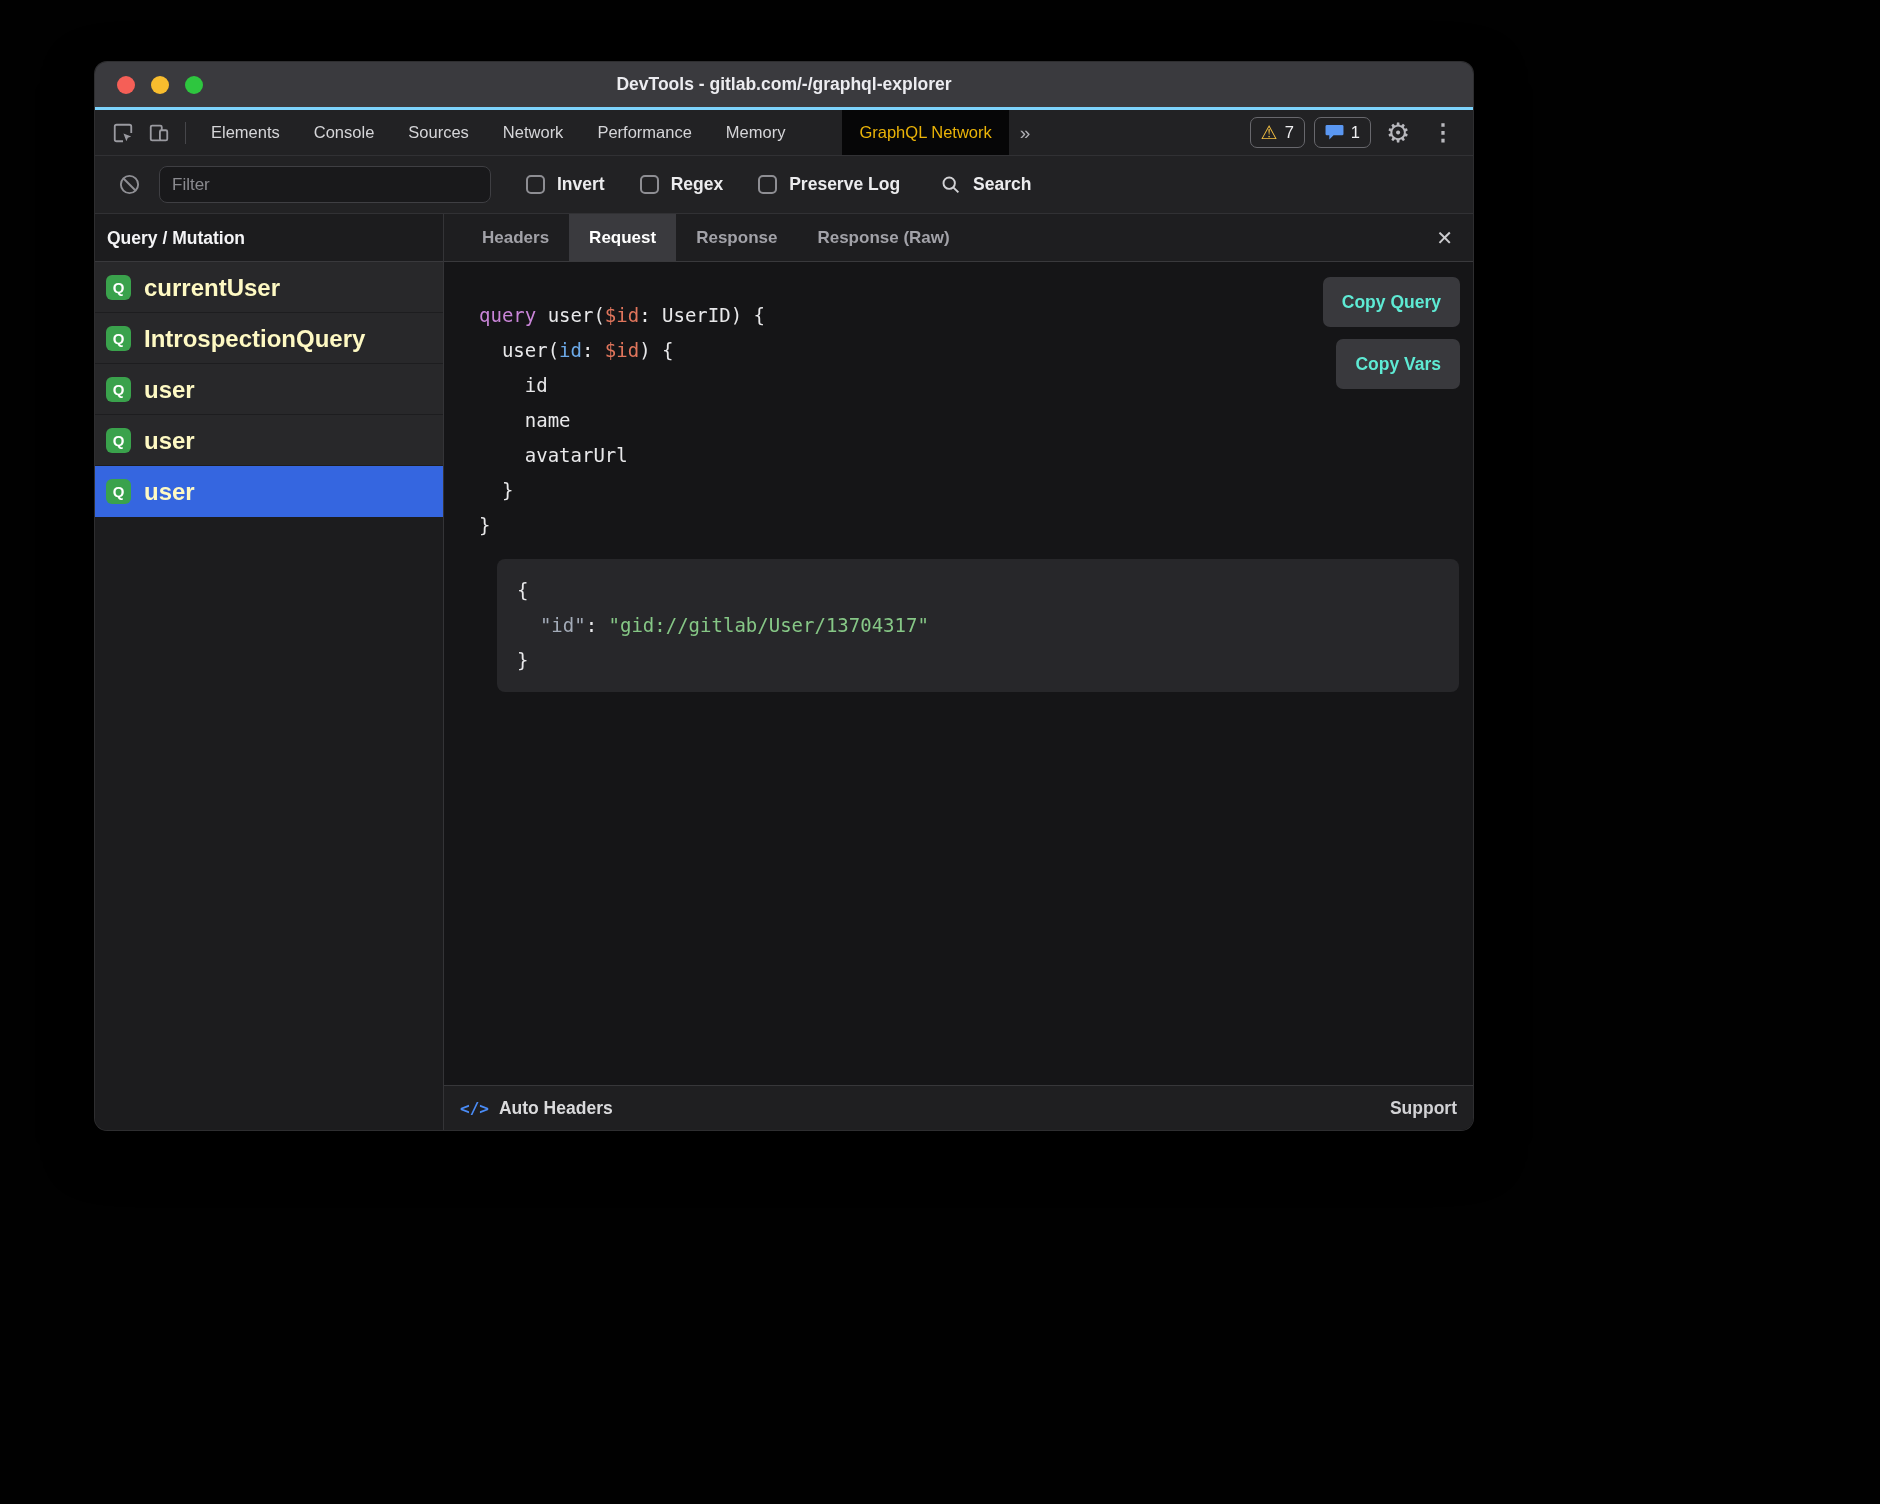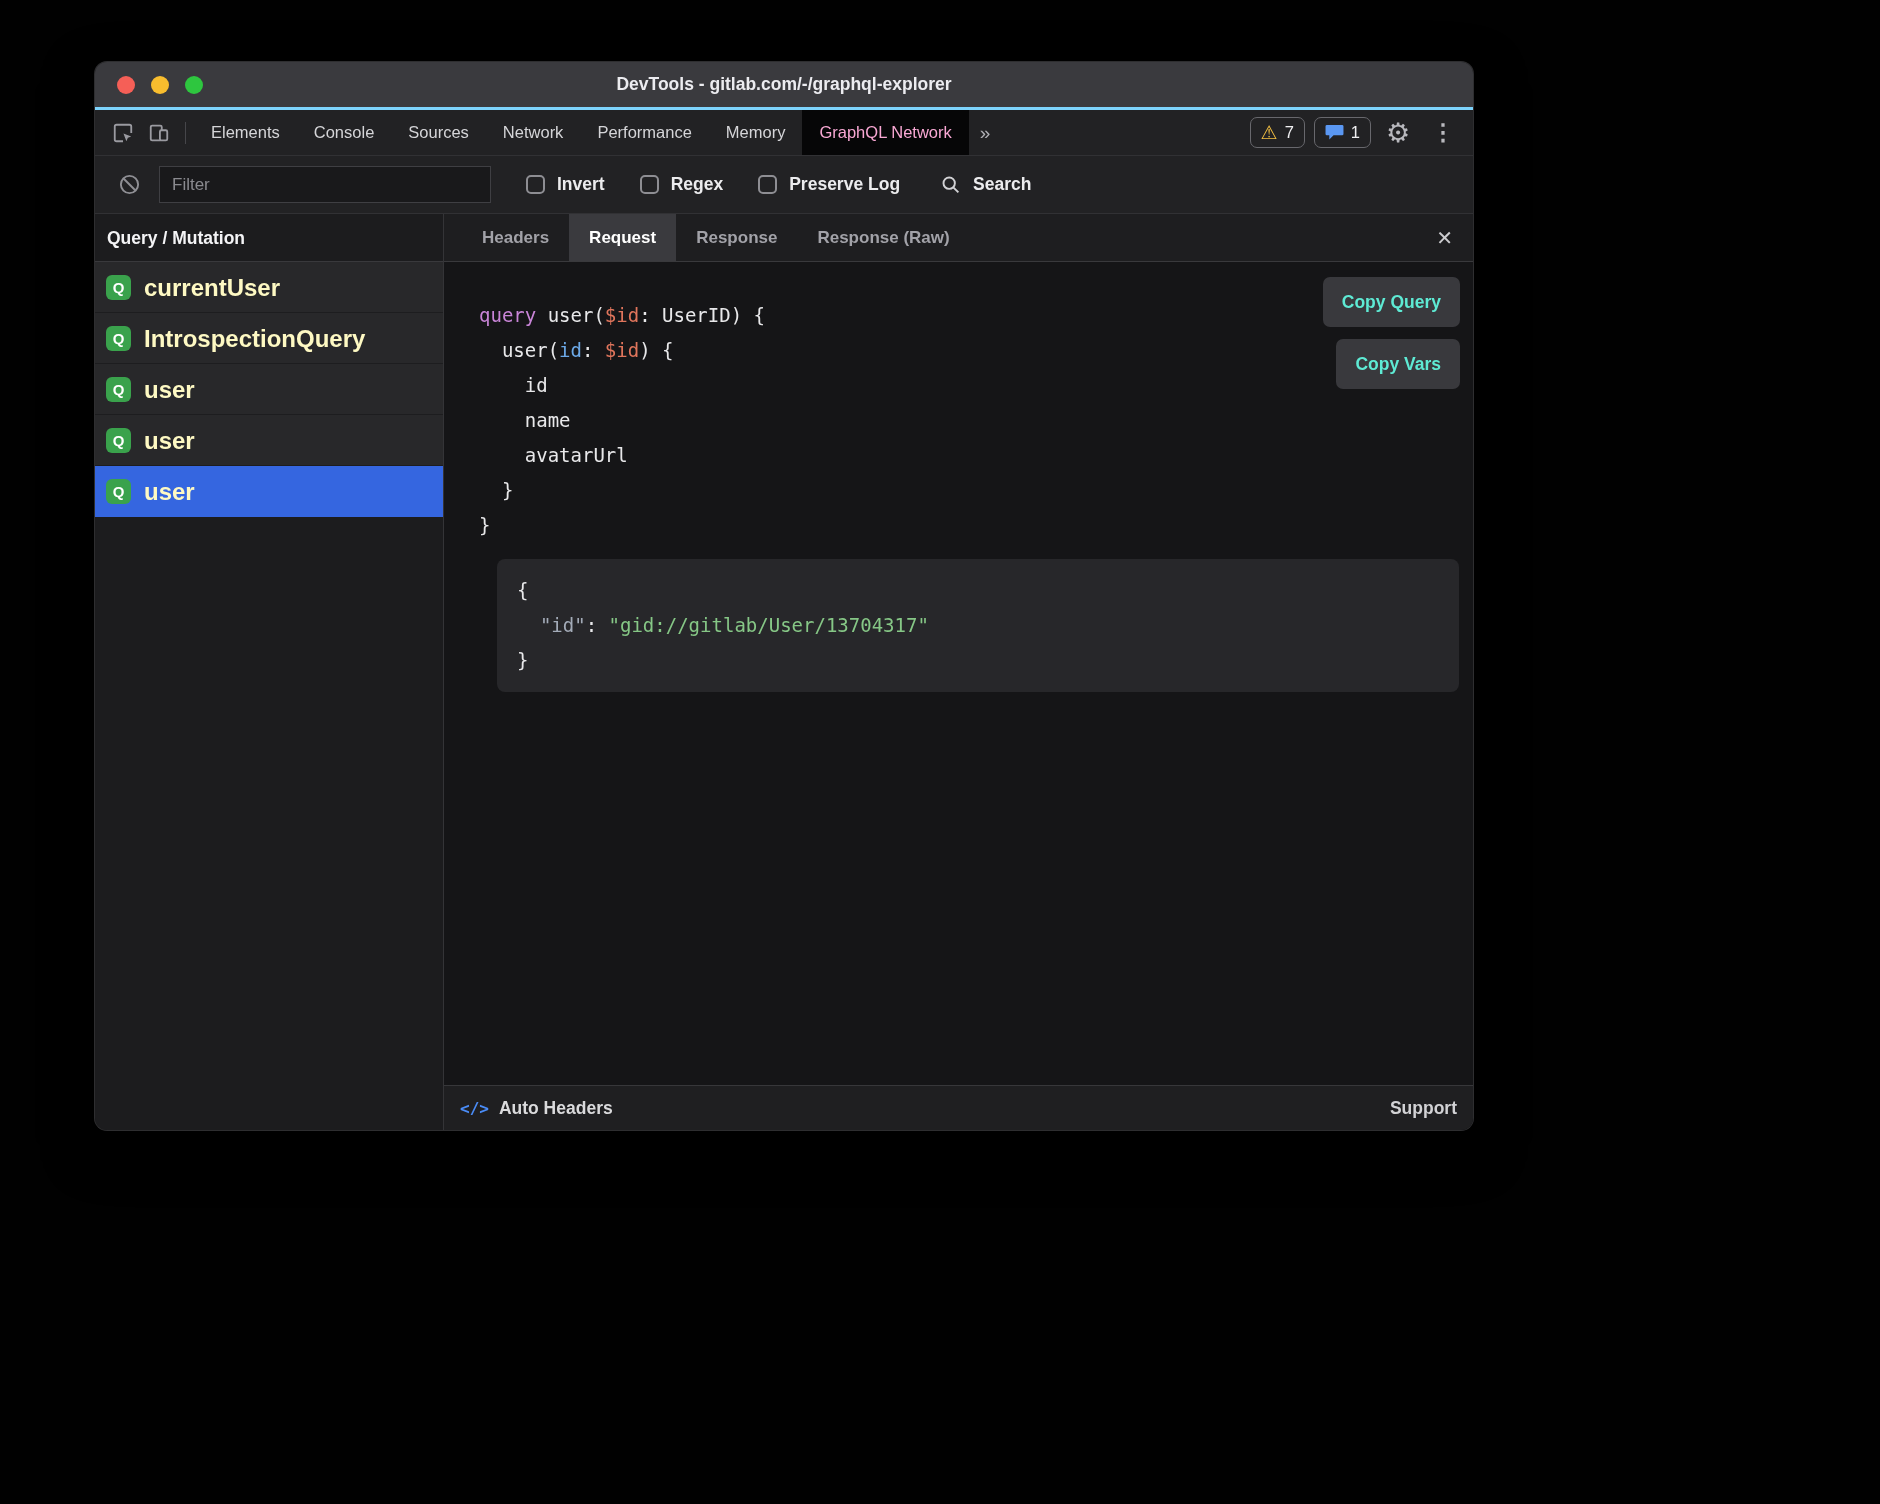--- a/index.html
+++ b/index.html
@@ -22,34 +22,34 @@
   .light.yellow { background:#f8bd2e; }
   .light.green { background:#2ec63f; }
   .title { font-size:17.5px; font-weight:700; color:#ececf0; }
 
   
   .tabbar { height:45px; flex:0 0 45px; background:#222224; display:flex; align-items:stretch; padding-left:10px; }
   .icon-btn { display:flex; align-items:center; justify-content:center; width:36px; color:#b9b9be; }
   .vdiv { width:1px; height:22px; background:#46464a; align-self:center; margin:0 8px; }
   .tabs { display:flex; align-items:flex-end; }
   .mtab { line-height:45px; padding:0 17px; font-size:16.5px; color:#d5d5d8; white-space:nowrap; }
-  .mtab.active { background:#060607; color:#f9a8d4; }
+  .mtab.active { background:#060607; color:#eab308;margin-left:40px; }
   .chev { line-height:45px; padding:0 11px; color:#b0b0b5; font-size:19px; }
   .right-group { margin-left:auto; display:flex; align-items:center; gap:9px; padding-right:12px; }
   .badge { display:inline-flex; align-items:center; gap:7px; height:31px; padding:0 10px;
     border:1px solid #68686d; border-radius:7px; color:#f0f0f2; font-size:16.5px; }
   .warn-icon { color:var(--c-warn,#f5c142); font-size:19px; line-height:1; }
   .gear { font-size:27px; padding:0 4px; }
   .kebab { font-size:23px; font-weight:700; padding:0 4px; }
 
   
   .filterbar { height:59px; flex:0 0 59px; background:#222224; border-top:1px solid #313134;
     border-bottom:1px solid #313134; display:flex; align-items:center; padding:0 16px; }
   .filter { width:332px; height:37px; margin-left:12px; background:#19191b; border:1px solid #3f3f43;
-    border-radius:0; color:#e8e8ea; font-size:17px; padding:0 12px; outline:none; font-family:inherit; }
+    border-radius:8px; color:#e8e8ea; font-size:17px; padding:0 12px; outline:none; font-family:inherit; }
   .filter::placeholder { color:#8a8a8f; }
   .check-group { display:flex; align-items:center; }
   .check-item { display:flex; align-items:center; margin-left:35px; }
   .checkbox { width:19px; height:19px; border:2px solid #8e8e93; border-radius:5px; flex:0 0 19px; }
   .check-label, .search-label { margin-left:12px; font-size:17.5px; font-weight:600; color:#ececee; white-space:nowrap; }
   .search-group { display:flex; align-items:center; margin-left:40px; }
 
   
   .main { flex:1; display:flex; min-height:0; }
   .sidebar { width:349px; flex:0 0 349px; background:#1c1c1e; border-right:1px solid #343437; display:flex; flex-direction:column; }

